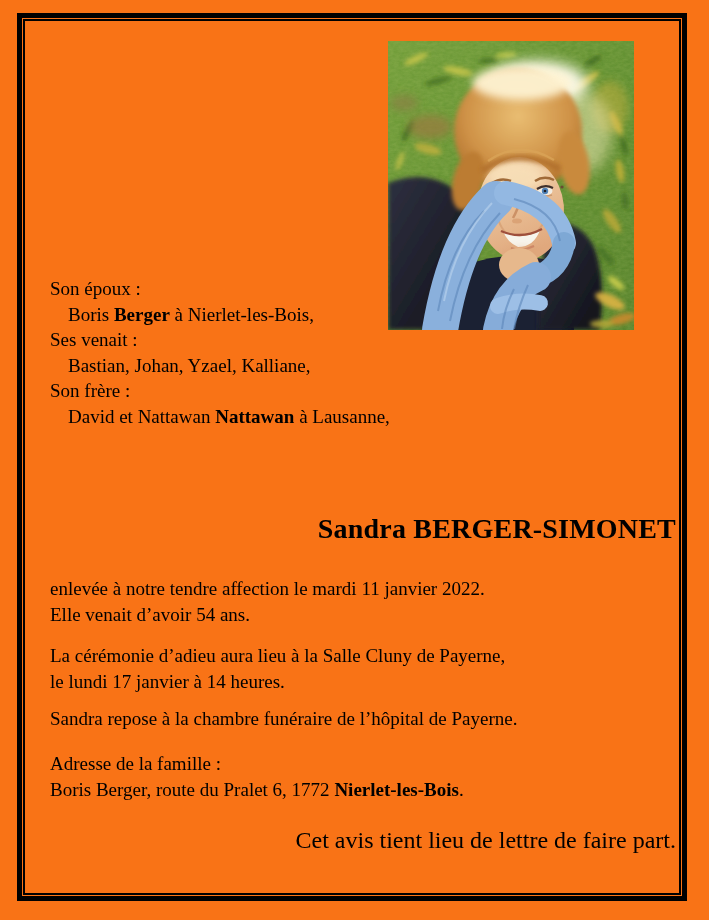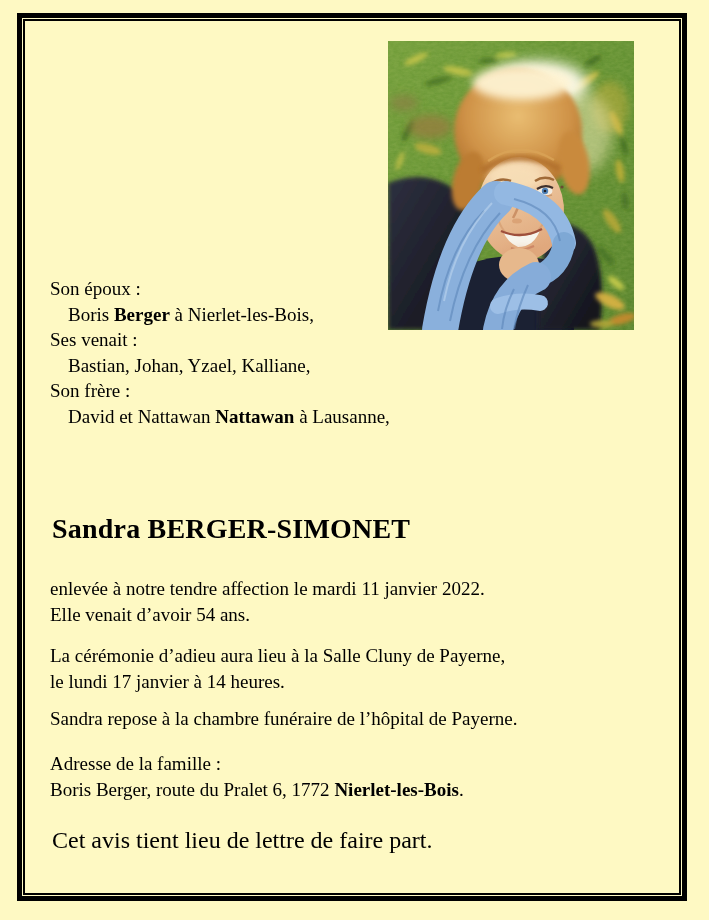--- a/index.html
+++ b/index.html
@@ -1,31 +1,31 @@
 <!DOCTYPE html>
 <html><head>
 <meta charset="utf-8">
 <style>
   html,body{margin:0;padding:0;background:#ffffff;}
   .page{
-    position:relative;width:709px;height:920px;background:#fef9c3;overflow:hidden;
+    position:relative;width:709px;height:920px;background:#f97316;overflow:hidden;
     font-family:"Liberation Serif","DejaVu Serif",serif;color:#000000;
   }
   .frame{
     position:absolute;left:17px;top:13px;width:670px;height:888px;
     border:5px solid #000000;box-sizing:border-box;
   }
   .frame-inner{position:absolute;inset:1px;border:2px solid #000000;}
   .photo{position:absolute;left:388px;top:41px;width:246px;height:289px;}
   .photo svg{display:block;width:246px;height:289px;}
   .block{position:absolute;left:50px;font-size:19px;line-height:25.5px;}
   .line{white-space:nowrap;}
   .indent{padding-left:18px;}
   .bold{font-weight:bold;}
-  .center-block{position:absolute;left:52px;width:630px;text-align:left;}
+  .center-block{position:absolute;left:46px;width:630px;text-align:right;}
   .title{top:512px;font-size:28px;line-height:34px;font-weight:bold;letter-spacing:0.2px;}
   .closing{top:828px;font-size:24px;line-height:25.5px;}
   .fam{top:276px;}
   .intro{top:436px;}
   .death{top:576px;}
   .ceremony{top:643px;}
   .repose{top:706px;}
   .address{top:751px;}
 </style>
 </head>

